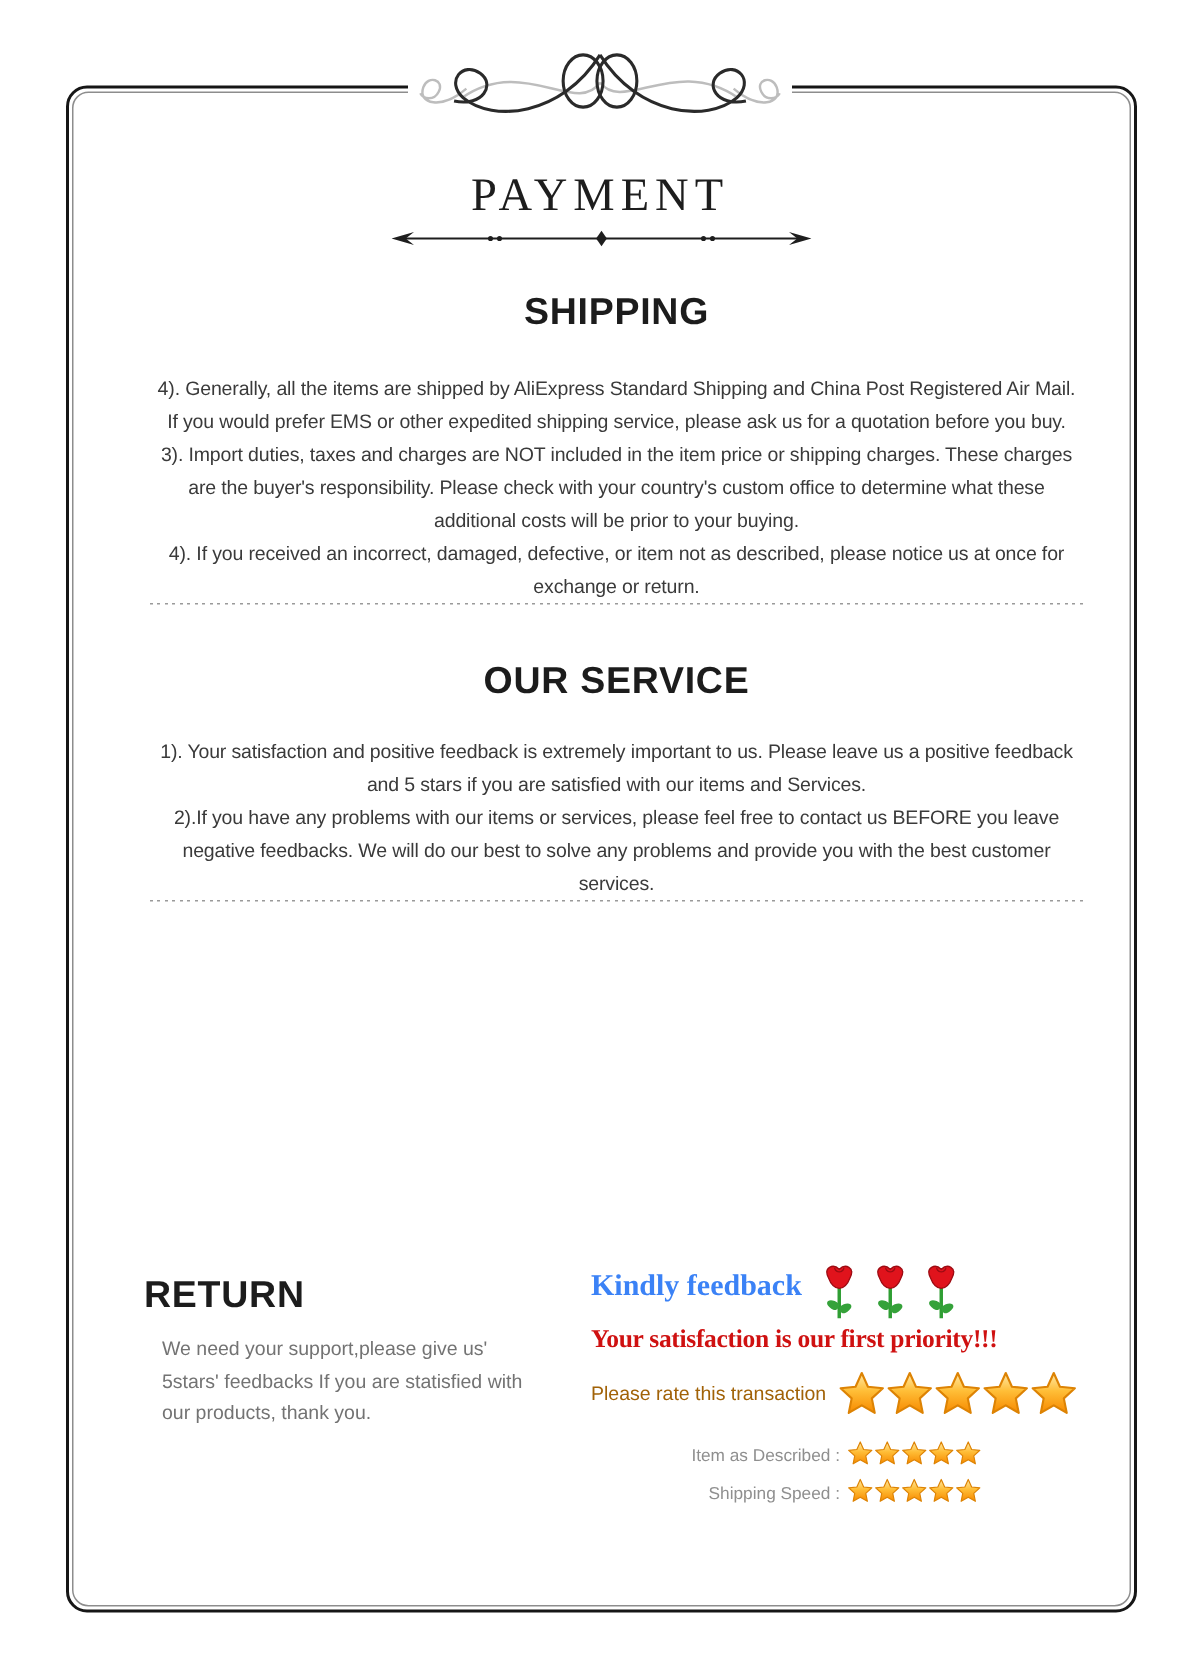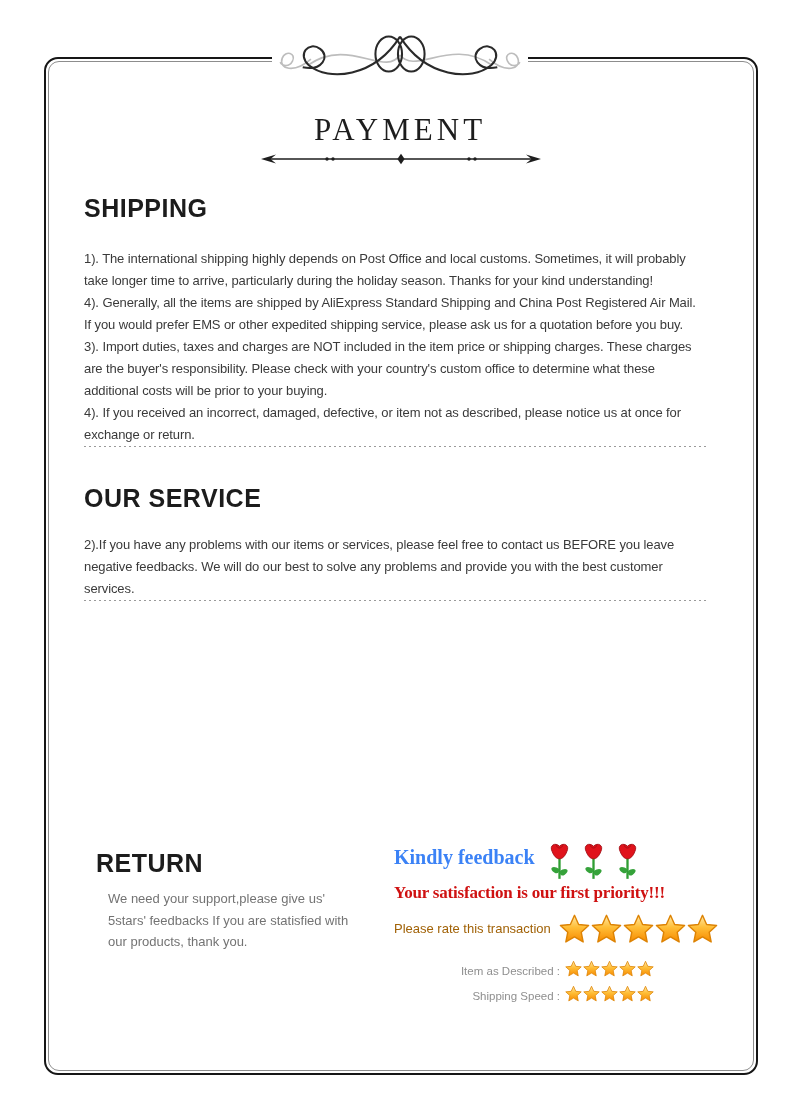--- a/index.html
+++ b/index.html
@@ -10,21 +10,21 @@
                border:2px solid #161616;border-radius:14px;}
   .frame-inner{position:absolute;left:2px;top:2px;right:2px;bottom:2px;
                border:1px solid #8d8d8d;border-radius:11px;}
   
   .flourish-mask{position:absolute;left:272px;top:24px;width:256px;height:60px;background:#fff;}
   .flourish-mask svg{width:100%;height:100%;}
   .payment-title{position:absolute;left:0;top:112px;width:800px;text-align:center;
                  font-family:"Liberation Serif",serif;font-size:31px;letter-spacing:4px;color:#1d1d1d;}
   .title-divider{position:absolute;left:261px;top:152px;width:280px;height:14px;}
   
-  .content{position:absolute;left:84px;top:193px;width:622px;}
+  .content{position:absolute;left:100px;top:193px;width:622px;text-align:center;}
   .sec-heading{font-size:25px;font-weight:bold;letter-spacing:.5px;color:#1c1c1c;
                line-height:30px;margin:0;}
   .content p{font-size:13px;line-height:22px;color:#3a3a3a;margin:0;letter-spacing:-.1px;}
   .h-ship{margin-bottom:25px;}
   .p1{margin-bottom:16px;} .p2{margin-bottom:16px;} .p3{margin-bottom:19px;} .p4{margin-bottom:26px;}
   .dashline{height:1px;background-image:repeating-linear-gradient(90deg,#9a9a9a 0 2px,transparent 2px 5px);}
   .dash1{margin-bottom:36px;} .h-serv{margin-bottom:21px;}
   .sp1{margin-bottom:16px;} .sp2{margin-bottom:39px;}
   
   .return-block{position:absolute;left:96px;top:848px;width:262px;}
@@ -92,28 +92,28 @@
       <polygon points="140,1.8 143.6,7 140,12.2 136.4,7" fill="#1e1e1e"></polygon>
       <circle cx="66" cy="7" r="1.7" fill="#1e1e1e"></circle>
         <circle cx="72" cy="7" r="1.7" fill="#1e1e1e"></circle>
       <circle cx="208" cy="7" r="1.7" fill="#1e1e1e"></circle>
         <circle cx="214" cy="7" r="1.7" fill="#1e1e1e"></circle>
     </svg>
   </div>
 
   <div class="content">
     <h2 class="sec-heading h-ship">SHIPPING</h2>
-    <p class="p1">1).  The international shipping highly depends on Post Office and local customs. Sometimes, it will probably take longer time to arrive, particularly during the holiday season. Thanks for your kind understanding!</p>
     <p class="p2">4). Generally, all the items are shipped by AliExpress Standard Shipping and China Post Registered Air Mail. If you would prefer EMS or other expedited shipping service, please ask us for a quotation before you buy.</p>
     <p class="p3">3). Import duties, taxes and charges are NOT included in the item price or shipping charges. These charges are the buyer's responsibility. Please check with your country's custom office to determine what these additional costs will be prior to your buying.</p>
     <p class="p4">4). If you received an incorrect, damaged, defective, or item not as described, please notice us at once for exchange or return.</p>
 
     <div class="dashline dash1"></div>
 
     <h2 class="sec-heading h-serv">OUR SERVICE</h2>
+    <p class="sp1">1). Your satisfaction and positive feedback is extremely important to us. Please leave us a positive feedback and 5 stars if you are satisfied with our items and Services.</p>
     <p class="sp2">2).If you have any problems with our items or services, please feel free to contact us BEFORE you leave negative feedbacks. We will do our best to solve any problems and provide you with the best customer services.</p>
 
     <div class="dashline"></div>
   </div>
 
   <div class="return-block">
     <h2 class="sec-heading">RETURN</h2>
     <p>We need your support,please give us' 5stars' feedbacks If you are statisfied with our products, thank you.</p>
   </div>
 

